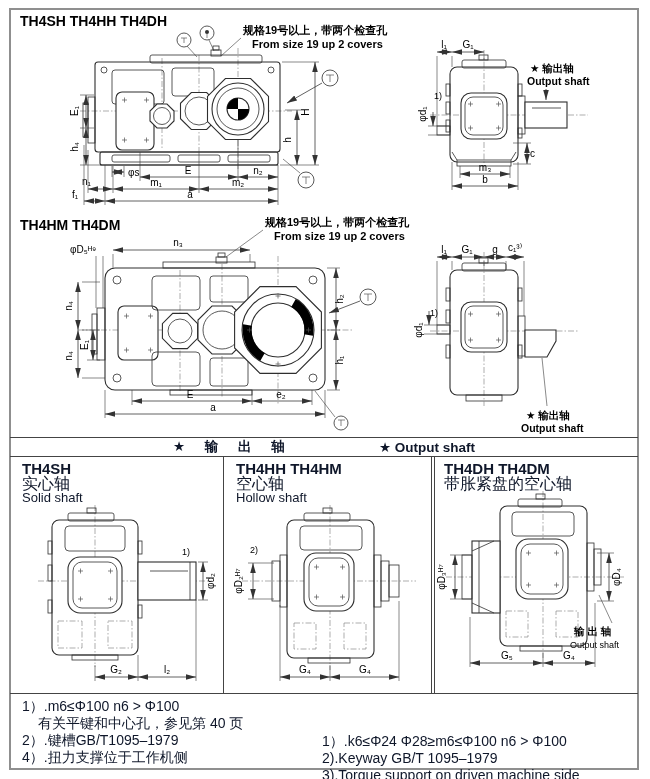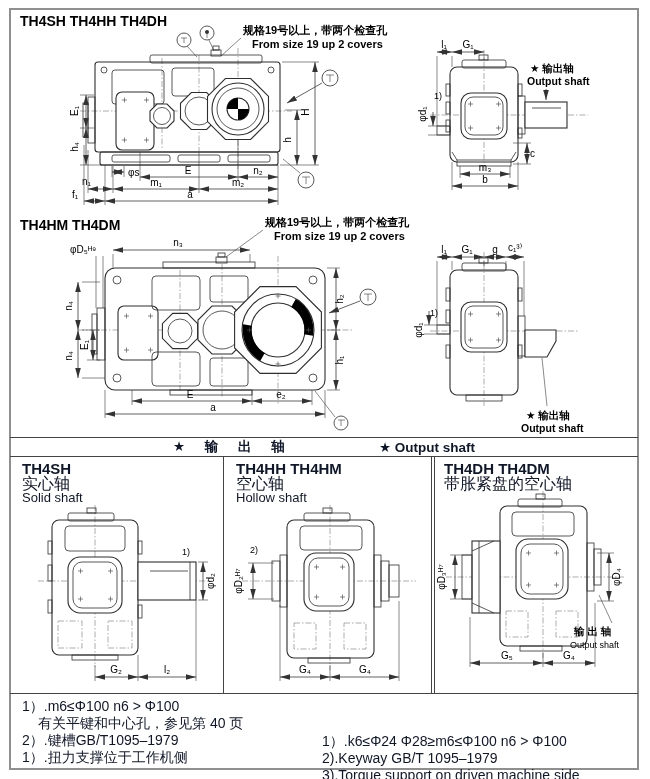--- a/index.html
+++ b/index.html
@@ -469,21 +469,21 @@
       </svg>
     </div>
   </div>
 
   <div class="hline" style="top:693px"></div>
   <div class="notes">
     <div class="nl">
       <div>1）.m6≤Φ100   n6 &gt; Φ100</div>
       <div class="ind">有关平键和中心孔，参见第 40 页</div>
       <div>2）.键槽GB/T1095–1979</div>
-      <div>1）.扭力支撑位于工作机侧</div>
+      <div>4）.扭力支撑位于工作机侧</div>
     </div>
     <div class="nr">
       <div>1）.k6≤Φ24   Φ28≥m6≤Φ100   n6 &gt; Φ100</div>
       <div>2).Keyway GB/T 1095–1979</div>
       <div>3).Torque support on driven machine side</div>
     </div>
   </div>
 </div>
 
 </body></html>

